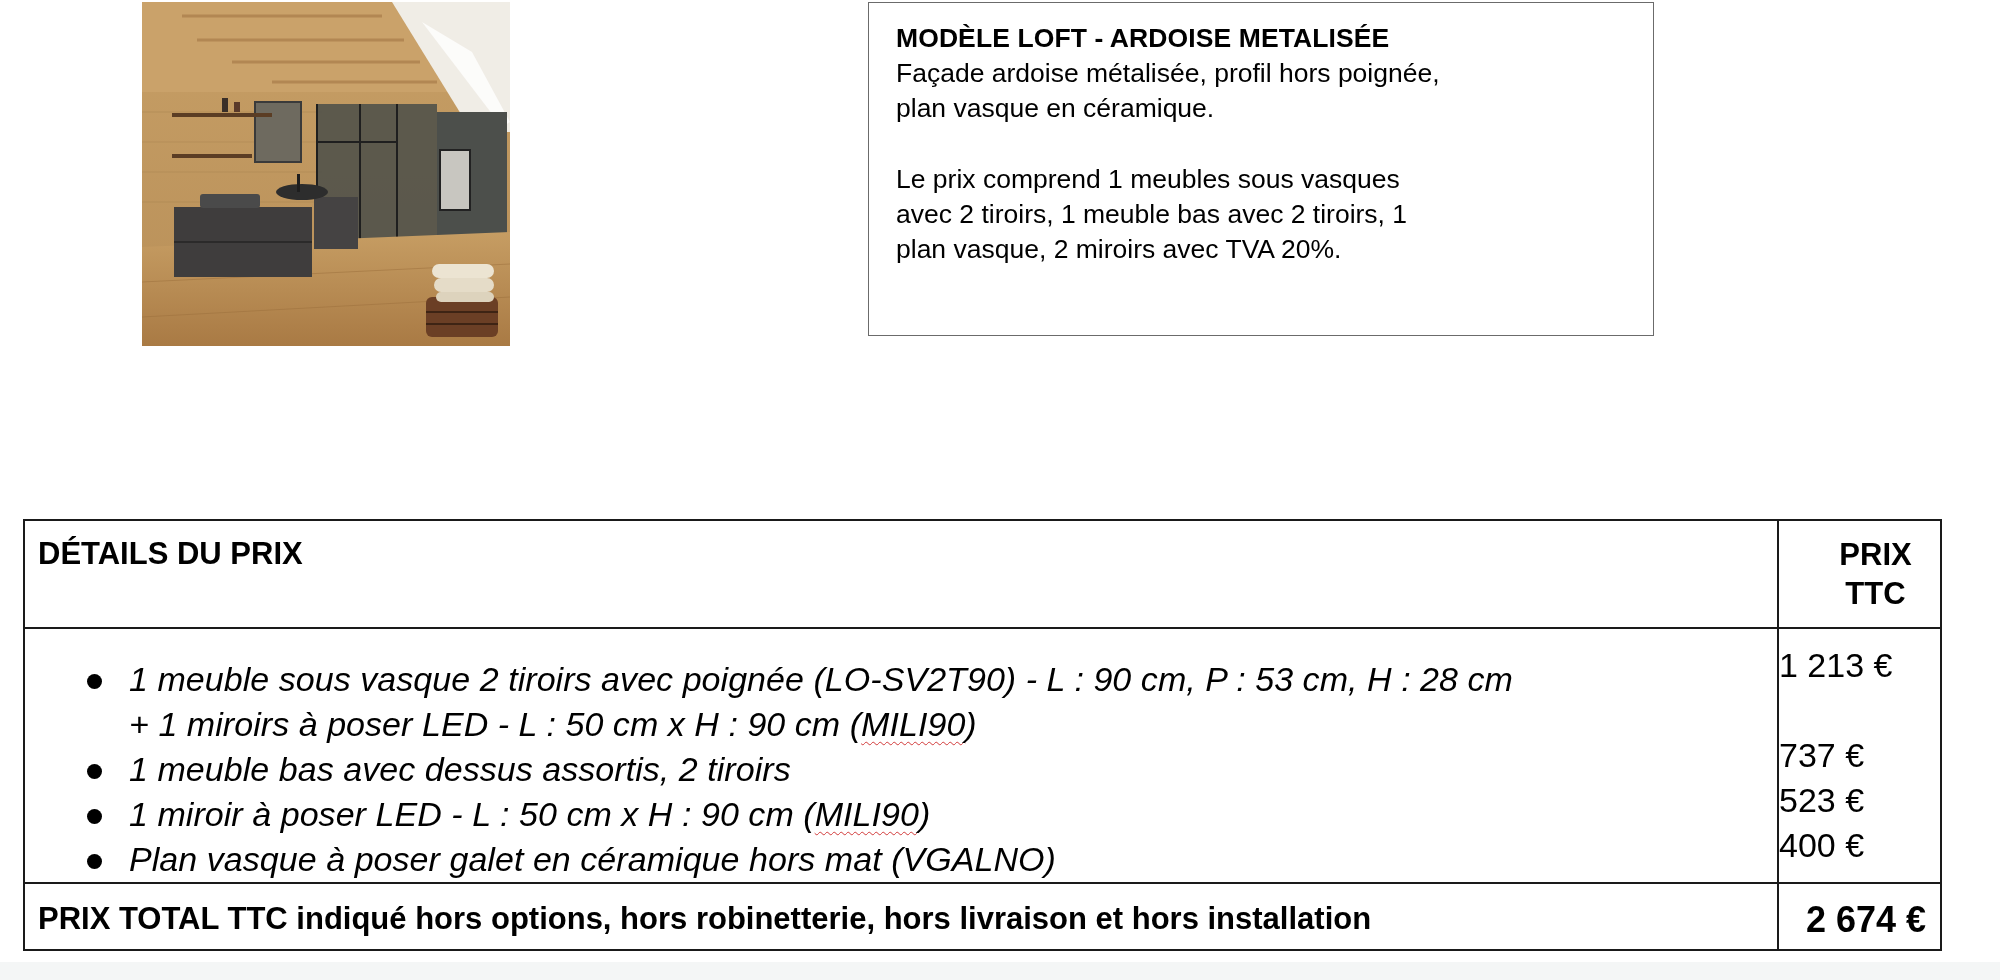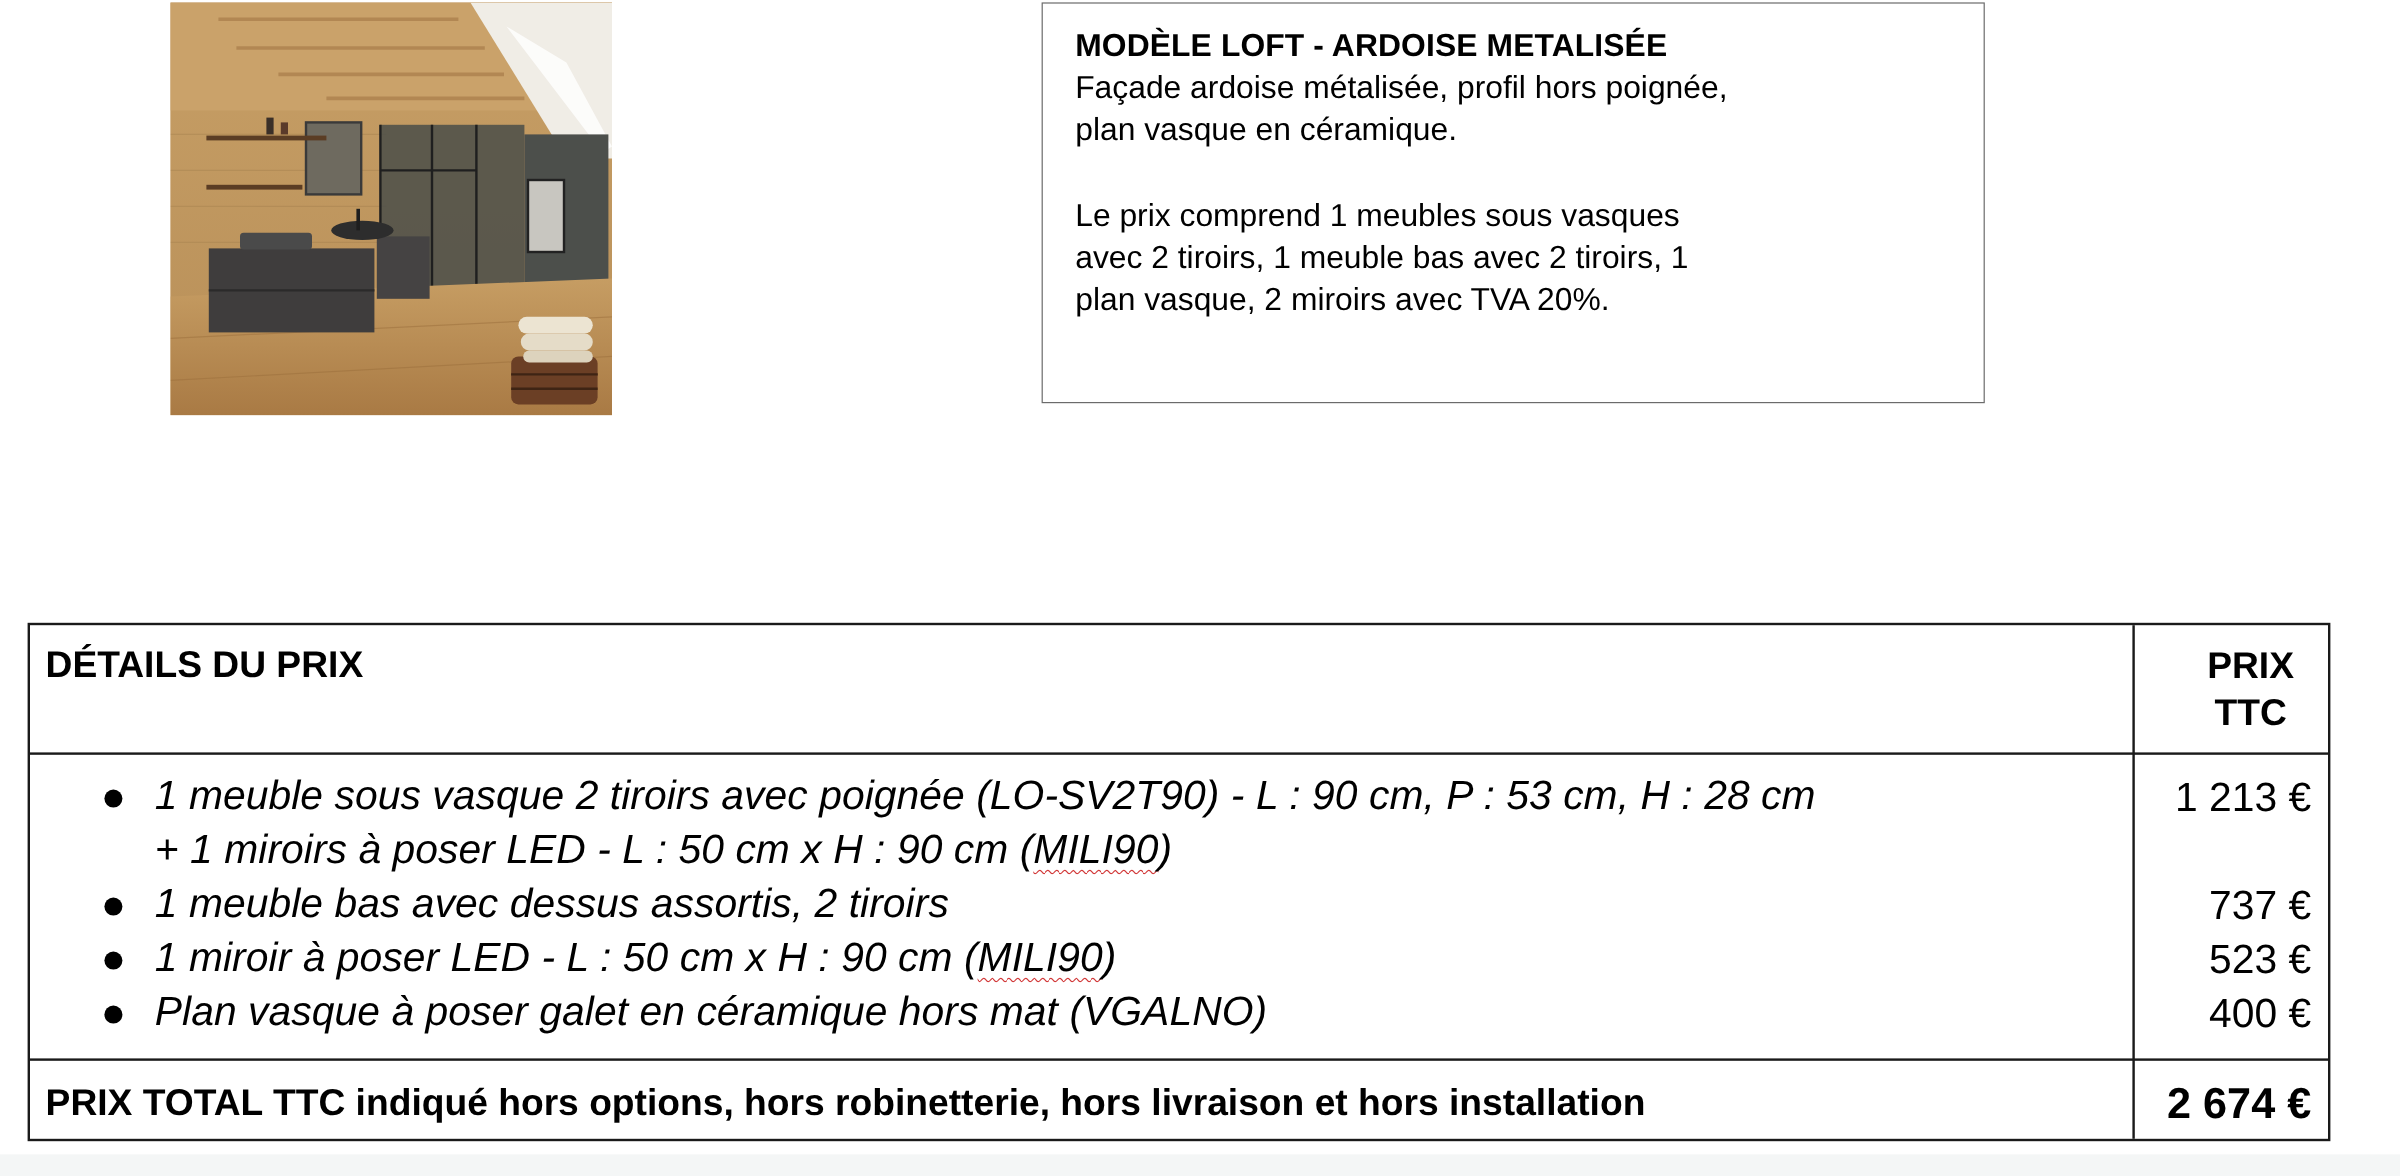--- a/index.html
+++ b/index.html
@@ -29,27 +29,27 @@
   .row-header { top:0; height:108px; border-bottom:2px solid #1a1a1a; }
   .row-items { top:108px; height:255px; border-bottom:2px solid #1a1a1a; }
   .row-total { top:363px; height:72px; }
   .col-divider { position:absolute; left:1752px; top:0; bottom:0; width:2px; background:#1a1a1a; }
 
   .hdr-left { position:absolute; left:13px; top:14px; font-weight:bold; font-size:31px; line-height:38px; }
   .hdr-right {
     position:absolute; left:1754px; right:0; top:14px; text-align:center;
     font-weight:bold; font-size:31px; line-height:39px;margin-left:32px;
   }
-  .items-list { position:absolute; left:0; top:12px; width:1752px; margin:0; padding:0; list-style:none; }
+  .items-list { position:absolute; left:0; top:28px; width:1752px; margin:0; padding:0; list-style:none; }
   .item { position:relative; padding-left:104px; font-style:italic; font-size:34px; line-height:45px; letter-spacing:0.05px; }
   .bullet {
     position:absolute; left:62px; top:17px; width:15px; height:15px; border-radius:50%; background:#000;
   }
   .spell { text-decoration:underline wavy #d23a3a; text-decoration-thickness:1px; text-underline-offset:5px; }
-  .prices { position:absolute; left:1754px; right:14px; top:14px; text-align:right; font-size:34px; line-height:45px; }
+  .prices { position:absolute; left:1754px; right:14px; top:14px; text-align:left; font-size:34px; line-height:45px; }
   .total-left { position:absolute; left:13px; top:16px; font-weight:bold; font-size:31px; line-height:38px; }
   .total-right { position:absolute; left:1754px; right:14px; top:14px; text-align:right; font-weight:bold; font-size:36px; line-height:44px; }
 
   .bottom-strip { position:absolute; left:0; top:962px; width:2000px; height:18px; background:#f4f6f6; }
 </style>
 </head>
 <body>
 
 <div class="photo" aria-label="Salle de bains mansardée en bois avec meubles Loft ardoise métalisée, vasque galet noire, douche à l'italienne et panier de serviettes">
   <svg viewBox="0 0 368 344" preserveAspectRatio="none">

